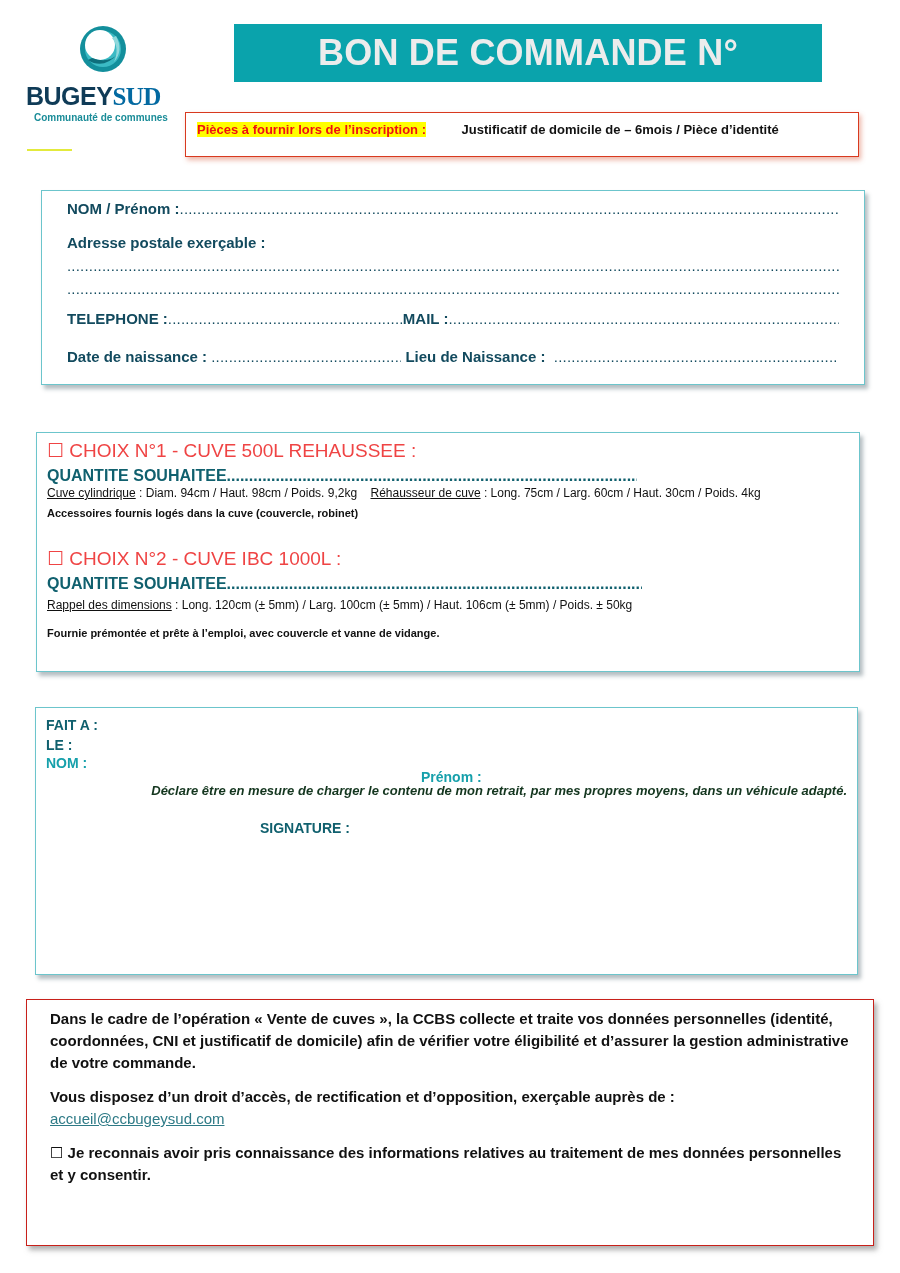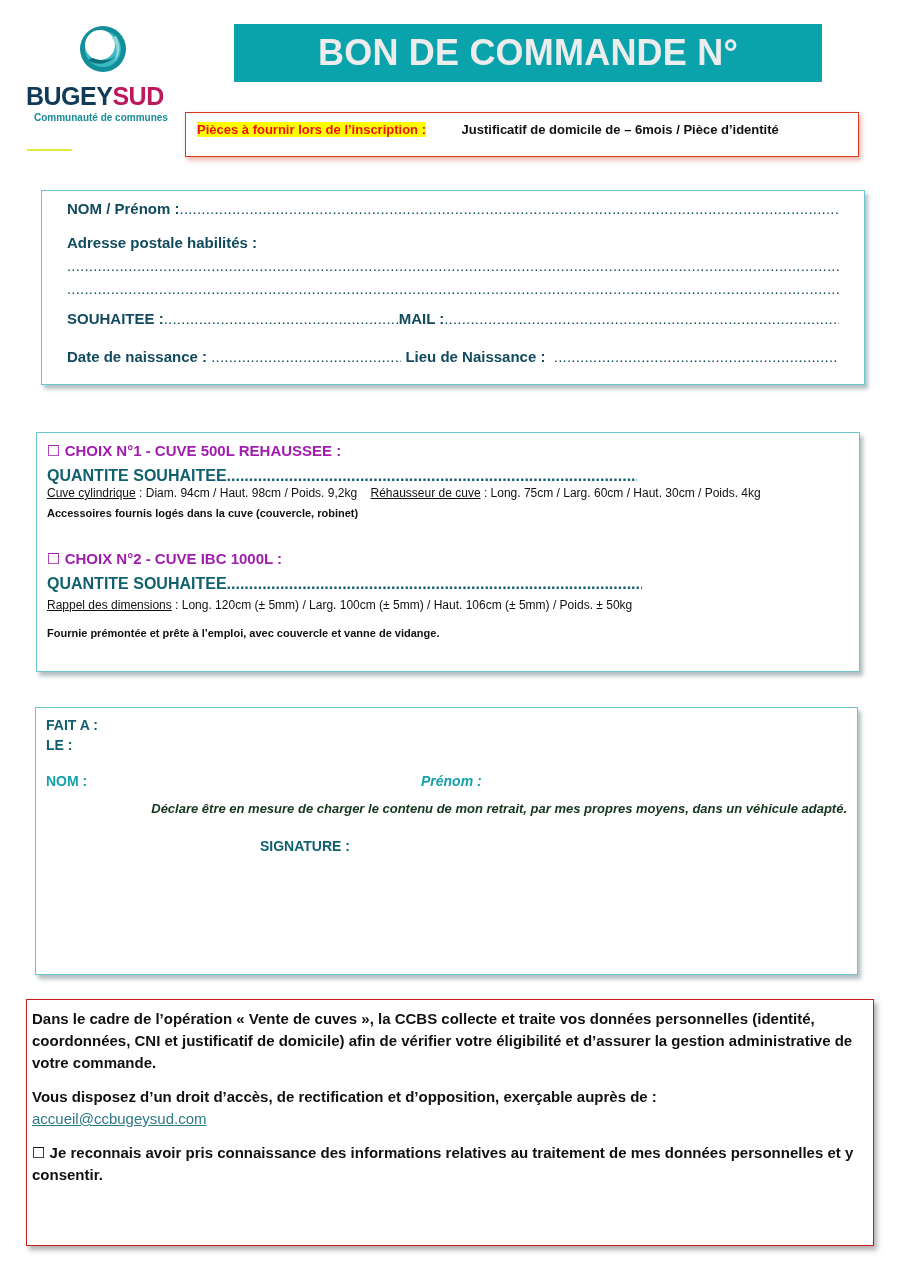--- a/index.html
+++ b/index.html
@@ -4,55 +4,55 @@
 <style>
   * { box-sizing: border-box; margin: 0; padding: 0; }
   html, body { width: 900px; height: 1273px; background: #ffffff; overflow: hidden; }
   body { position: relative; font-family: "Liberation Sans", "DejaVu Sans", sans-serif; color: #000; }
 
   
   .logo { position: absolute; left: 26px; top: 24px; width: 155px; height: 110px; }
   .logo-mark { position: absolute; left: 52px; top: 0; width: 50px; height: 50px; }
   .logo-word { position: absolute; left: 0; top: 58px; font-weight: 700; font-size: 25px; letter-spacing: -0.5px; line-height: 28px; white-space: nowrap; }
   .logo-word .bugey { color: #0f3b57; }
-  .logo-word .sud { color: #be185d; }
+  .logo-word .sud { color: #0369a1; font-family: Liberation Serif, serif; }
   .logo-sub { position: absolute; left: 8px; top: 88px; font-size: 10px; color: #1a8c98; font-weight: 700; white-space: nowrap; }
   .yellow-line { position: absolute; left: 27px; top: 149px; width: 45px; height: 2px; background: #e3ea3c; }
 
   
   .title-bar { position: absolute; left: 234px; top: 24px; width: 588px; height: 58px; background: #0aa3ac; display: flex; align-items: center; justify-content: center; }
   .title-bar span { color: #ececec; font-weight: 700; font-size: 36px; letter-spacing: 0.2px; }
 
   
   .pieces { position: absolute; left: 185px; top: 112px; width: 674px; height: 45px; border: 1.5px solid #d8391f; box-shadow: 2px 3px 5px rgba(214,90,60,0.45); background: #fff; padding: 9px 11px; font-size: 13px; font-weight: 700; white-space: nowrap; }
   .pieces .hl { background: #ffff00; color: #ee1111; }
   .pieces .rest { color: #111; margin-left: 32px; }
 
   
   .tbox { position: absolute; border: 1.5px solid #6cc5cc; background: #fff; box-shadow: 3px 4px 4px rgba(90,110,120,0.45); }
   .ident { left: 41px; top: 190px; width: 824px; height: 195px; padding: 8px 25px; }
   .ident .row { display: flex; white-space: nowrap; font-size: 15px; font-weight: 700; color: #124a5e; overflow: hidden; height: 18px; line-height: 18px; }
   .ident .row.dots-only { font-weight: 400; }
   .ident .dots { flex: 1; overflow: hidden; font-weight: 400; color: #124a5e; letter-spacing: 0.2px; }
 
   .choice { left: 36px; top: 432px; width: 824px; height: 240px; padding: 9px 10px; }
-  .ch-title { font-size: 15px; font-weight: 700; color: #a21caf; white-space: nowrap; height: 18px; line-height: 18px; }
+  .ch-title { font-size: 19px; font-weight: 400; color: #ef4444; white-space: nowrap; height: 18px; line-height: 18px; }
   .ch-qty { display: flex; font-size: 16px; font-weight: 700; color: #10606e; white-space: nowrap; height: 20px; line-height: 20px; width: 590px; overflow: hidden; }
   .ch-qty .dots { flex: 1; overflow: hidden; }
   .ch-spec { font-size: 12px; color: #111; white-space: nowrap; height: 15px; line-height: 15px; }
   .ch-spec u { text-decoration: underline; }
   .ch-note { font-size: 11px; font-weight: 700; color: #111; white-space: nowrap; height: 15px; line-height: 15px; }
 
   .sign { left: 35px; top: 707px; width: 823px; height: 268px; padding: 7px 10px; }
   .lbl-dark { font-size: 14px; font-weight: 700; color: #10606e; height: 20px; line-height: 20px; }
   .lbl-teal { font-size: 14px; font-weight: 700; color: #16a0ab; }
   .declare { font-size: 13px; font-weight: 700; font-style: italic; color: #14361f; white-space: nowrap; }
 
   
-  .rgpd { position: absolute; left: 26px; top: 999px; width: 848px; height: 247px; border: 1.5px solid #c8201a; box-shadow: 3px 4px 5px rgba(110,110,110,0.55); background: #fff; padding: 8px 5px; font-size: 15px; font-weight: 700; color: #111; line-height: 22px; }
+  .rgpd { position: absolute; left: 26px; top: 999px; width: 848px; height: 247px; border: 1.5px solid #c8201a; box-shadow: 3px 4px 5px rgba(110,110,110,0.55); background: #fff; padding: 8px 23px; font-size: 15px; font-weight: 700; color: #111; line-height: 22px; }
   .rgpd p { margin-bottom: 12px; }
   .rgpd .mail { color: #2d7a86; text-decoration: underline; font-weight: 400; }
   .abs { position: absolute; }
 </style>
 </head>
 <body>
 
 <div class="logo">
   <svg class="logo-mark" viewBox="0 0 50 50">
     <circle cx="25" cy="25" r="23" fill="#138f9c"></circle>
@@ -75,30 +75,30 @@
 <div class="pieces">
   <span class="hl">Pièces à fournir lors de l’inscription :</span><span class="rest"> Justificatif de domicile de – 6mois / Pièce d’identité</span>
 </div>
 
 <div class="tbox ident">
   <div class="row" style="margin-top:1px;">
     <span>NOM / Prénom :</span>
       <span class="dots">........................................................................................................................................................................................................................................</span>
   </div>
   <div class="row" style="margin-top:16px;">
-    <span>Adresse postale habilités :</span>
+    <span>Adresse postale exerçable :</span>
   </div>
   <div class="row dots-only" style="margin-top:5px;">
     <span class="dots">........................................................................................................................................................................................................................................</span>
   </div>
   <div class="row dots-only" style="margin-top:5px;">
     <span class="dots">........................................................................................................................................................................................................................................</span>
   </div>
   <div class="row" style="margin-top:12px;">
-    <span>SOUHAITEE :</span>
+    <span>TELEPHONE :</span>
       <span class="dots" style="flex:none;width:235px;">........................................................................................................................................................................................................................................</span>
       <span>MAIL :</span>
       <span class="dots">........................................................................................................................................................................................................................................</span>
   </div>
   <div class="row" style="margin-top:20px;">
     <span>Date de naissance :</span>&nbsp;<span class="dots" style="flex:none;width:190px;">........................................................................................................................................................................................................................................</span>&nbsp;<span>Lieu de Naissance :</span>&nbsp;&nbsp;<span class="dots" style="margin-right:3px;">........................................................................................................................................................................................................................................</span>
   </div>
 </div>
 
 <div class="tbox choice">
@@ -126,23 +126,23 @@
     <div class="ch-spec" style="margin-top:4px;">
       <u>Rappel des dimensions</u><span> : Long. 120cm (± 5mm) / Larg. 100cm (± 5mm) / Haut. 106cm (± 5mm) / Poids. ± 50kg</span>
     </div>
     <div class="ch-note" style="margin-top:13px;">Fournie prémontée et prête à l’emploi, avec couvercle et vanne de vidange.</div>
   </div>
 </div>
 
 <div class="tbox sign">
   <div class="lbl-dark">FAIT A :</div>
   <div class="lbl-dark">LE :</div>
-  <div style="position:relative;height:20px;margin-top:18px;">
+  <div style="position:relative;height:20px;margin-top:0;">
     <span class="lbl-teal abs" style="left:0;top:0;">NOM :</span>
-    <span class="lbl-teal abs" style="left:375px;top:0;font-style:italic;">Prénom :</span>
+    <span class="lbl-teal abs" style="left:375px;top:14px;">Prénom :</span>
   </div>
   <div class="declare" style="margin-top:8px;text-align:right;">Déclare être en mesure de charger le contenu de mon retrait, par mes propres moyens, dans un véhicule adapté.</div>
   <div class="lbl-dark" style="margin-top:20px;margin-left:214px;">SIGNATURE :</div>
 </div>
 
 <div class="rgpd">
   <p>Dans le cadre de l’opération « Vente de cuves », la CCBS collecte et traite vos données personnelles (identité, coordonnées, CNI et justificatif de domicile) afin de vérifier votre éligibilité et d’assurer la gestion administrative de votre commande.</p>
   <p>
     <span>Vous disposez d’un droit d’accès, de rectification et d’opposition, exerçable auprès de :</span><br>
     <span class="mail">accueil@ccbugeysud.com</span>

